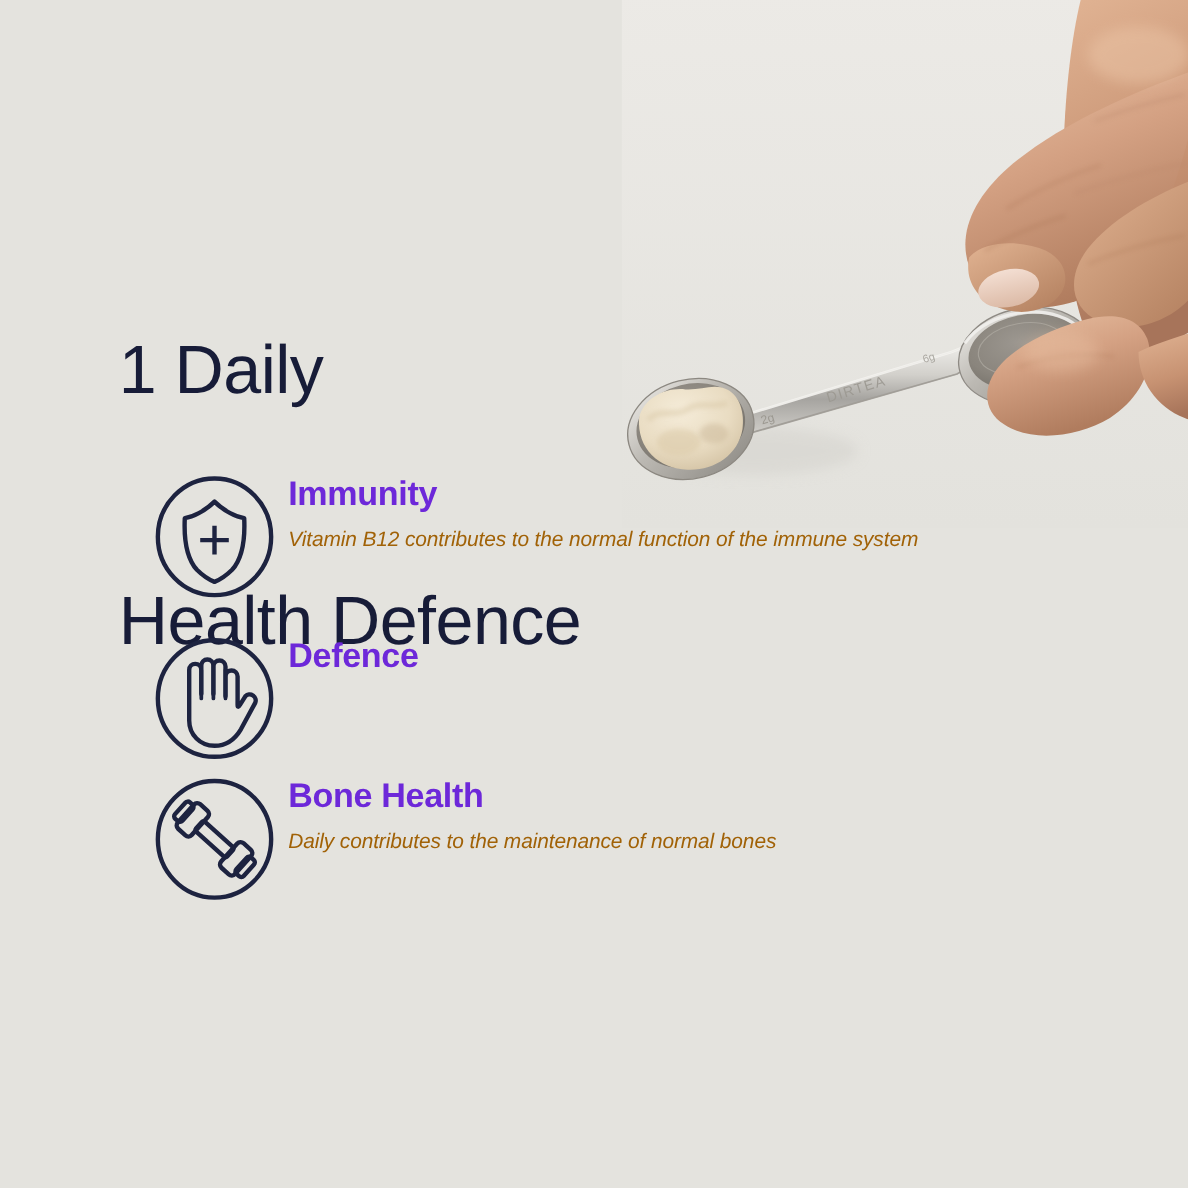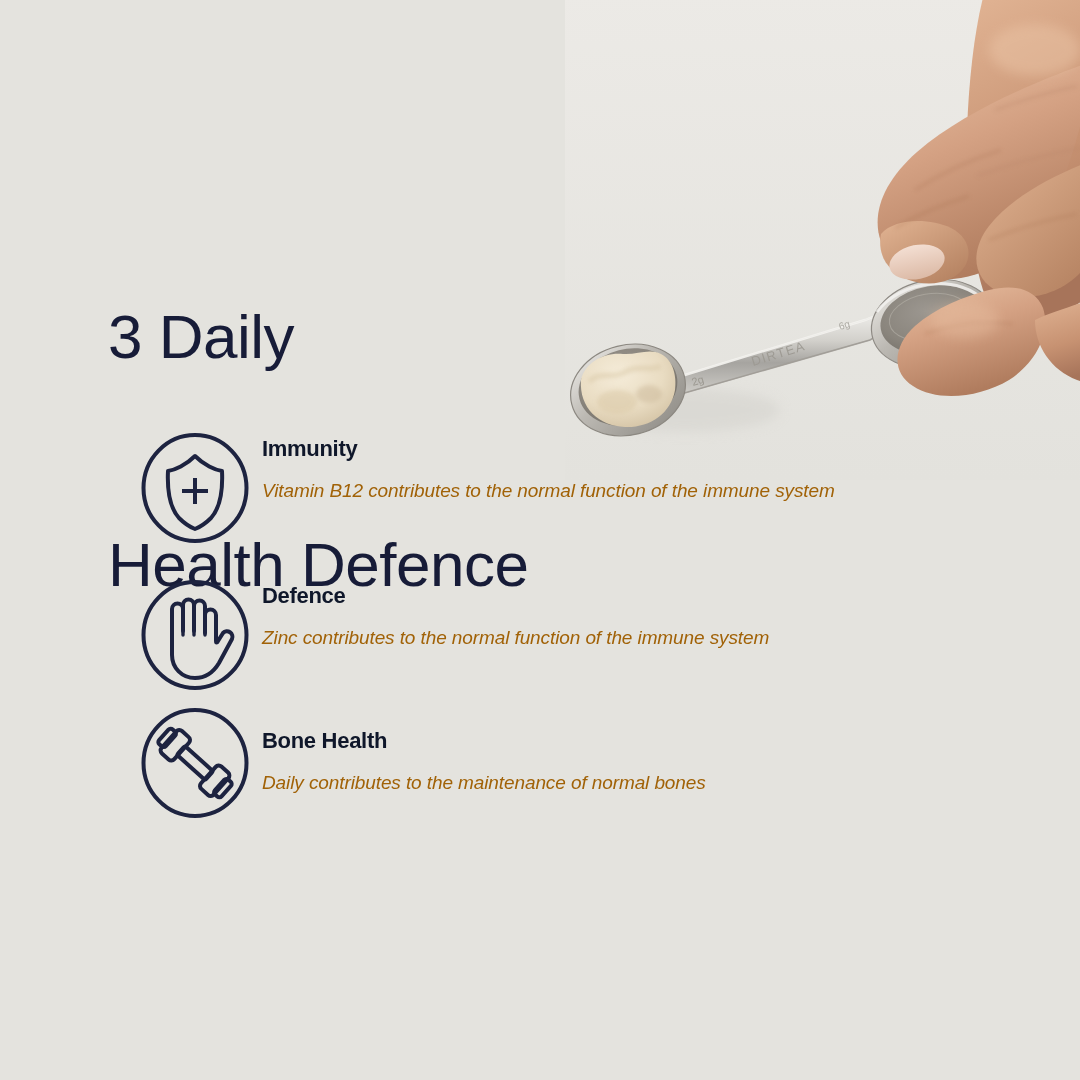--- a/index.html
+++ b/index.html
@@ -53,37 +53,37 @@
     left: 140px;
     top: 424px;
     width: 830px;
   }
   .benefit {
     position: relative;
     display: flex;
     align-items: flex-start;
     margin-bottom: 27px;
   }
-  .benefit:last-child { margin-bottom: 0; align-items: center; }
+  .benefit:last-child { margin-bottom: 0; }
 
   .icon-wrap {
     flex: 0 0 auto;
     width: 122px;
     padding-top: 8px;
   }
   .icon-wrap svg { display: block; }
 
   .benefit-text {
     flex: 1 1 auto;
     padding-top: 6px;
     max-width: 640px;
   }
   .benefit-title {
-    color: #0f172a;
-    font-size: 22px;
+    color: #6d28d9;
+    font-size: 31px;
     font-weight: 700;
     line-height: 38px;
     letter-spacing: -0.3px;
     margin: 0 0 3px 0;
   }
   .benefit-desc {
     color: #a16207;
     font-size: 19px;
     font-weight: 400;
     line-height: 39px;
@@ -240,21 +240,21 @@
         <path d="M 424 250 C 448 240, 480 230, 512 224" fill="none" stroke="#a5704f" stroke-width="2" opacity="0.35" filter="url(#soft)"></path>
         <path d="M 360 344 C 386 334, 420 330, 448 334" fill="none" stroke="#a5704f" stroke-width="2" opacity="0.3" filter="url(#soft)"></path>
 
         <ellipse cx="470" cy="60" rx="46" ry="26" fill="#eec9ab" opacity="0.45" filter="url(#softer)"></ellipse>
         <ellipse cx="400" cy="330" rx="34" ry="18" fill="#edc6a8" opacity="0.35" filter="url(#softer)"></ellipse>
       </g>
     </svg>
   </div>
 
   <h1 id="headline">
-    <span class="line">3 Daily</span>
+    <span class="line">1 Daily</span>
     <span class="line">Health Defence</span>
   </h1>
 
   <div id="benefits">
 
     <div class="benefit">
       <div class="icon-wrap">
         <svg width="110" height="112" viewBox="0 0 110 112" xmlns="http://www.w3.org/2000/svg">
           <ellipse cx="55" cy="56" rx="51.5" ry="53" fill="none" stroke="#1d2340" stroke-width="4"></ellipse>
           <path d="M 55 24
@@ -296,21 +296,20 @@
                    A 5.5 5.5 0 0 1 92 60
                    L 79 84
                    C 73 94, 64 99, 55 99
                    C 42 99, 32 89, 32 76
                    Z" fill="none" stroke="#1d2340" stroke-width="4" stroke-linejoin="round" stroke-linecap="round"></path>
           <path d="M 43 30 L 43 56 M 54 26 L 54 56 M 65 30 L 65 56" fill="none" stroke="#1d2340" stroke-width="3.4" stroke-linecap="round"></path>
         </svg>
       </div>
       <div class="benefit-text">
         <div class="benefit-title">Defence</div>
-        <div class="benefit-desc">Zinc contributes to the normal function of the immune system</div>
       </div>
     </div>
 
     <div class="benefit">
       <div class="icon-wrap">
         <svg width="110" height="112" viewBox="0 0 110 112" xmlns="http://www.w3.org/2000/svg">
           <ellipse cx="55" cy="56" rx="51.5" ry="53" fill="none" stroke="#1d2340" stroke-width="4"></ellipse>
           <g transform="rotate(42 55 56)">
 
             <rect x="36" y="50" width="38" height="12" rx="2" fill="none" stroke="#1d2340" stroke-width="4"></rect>

